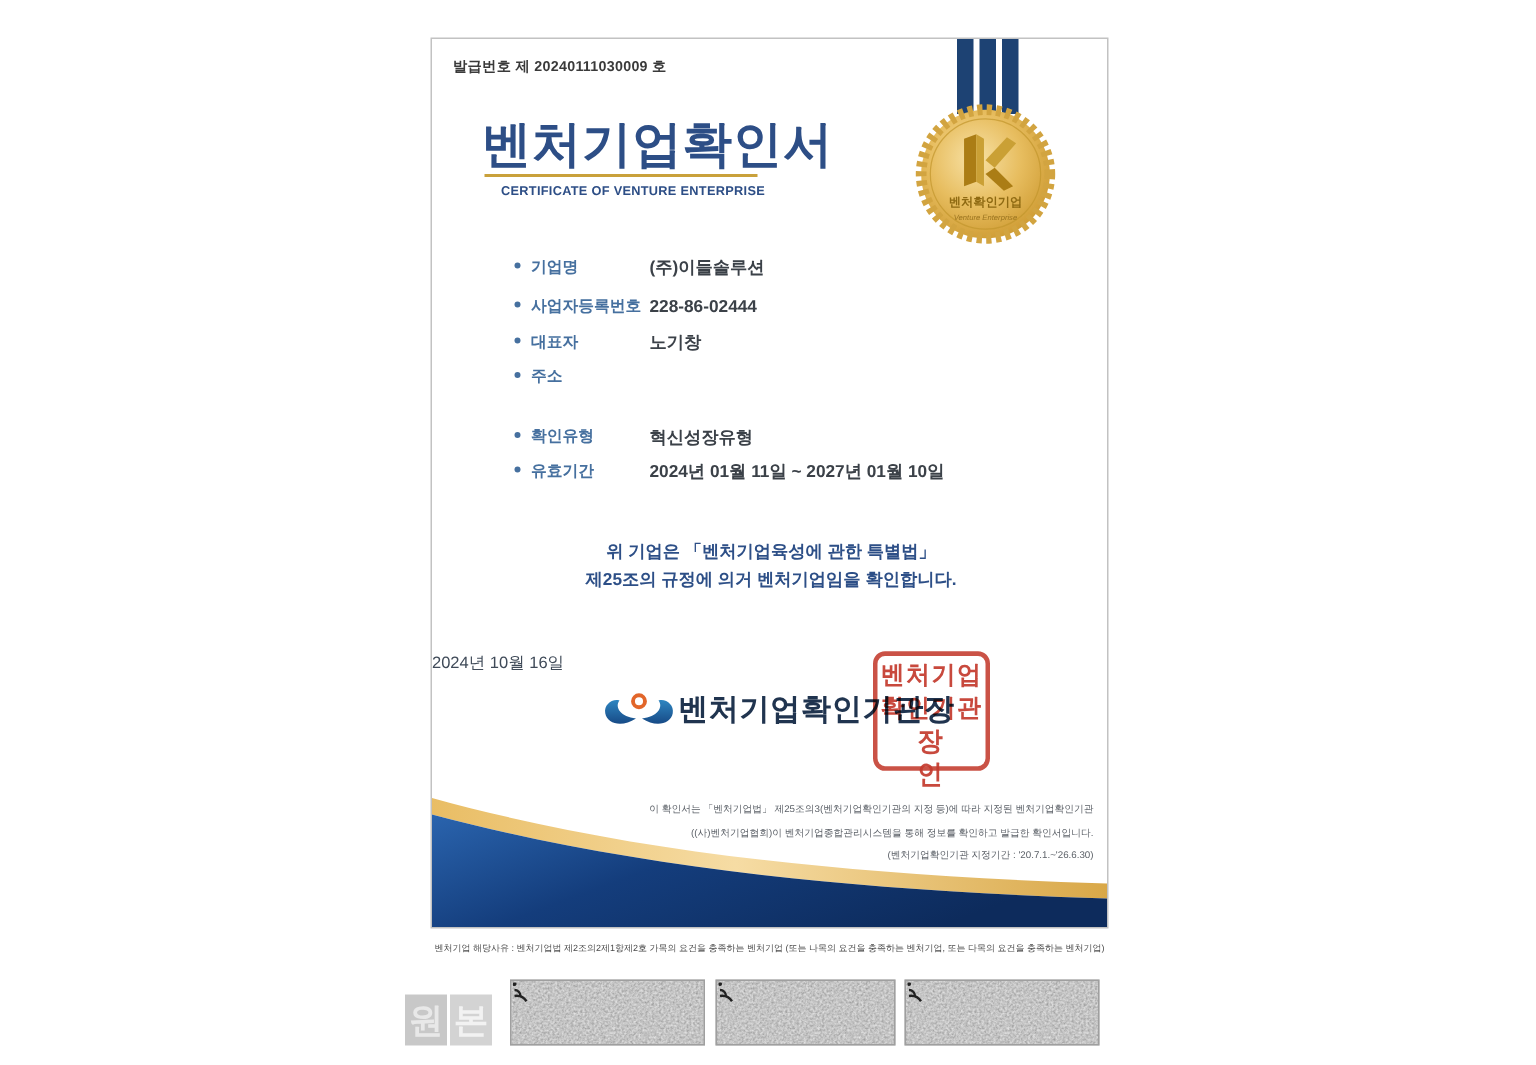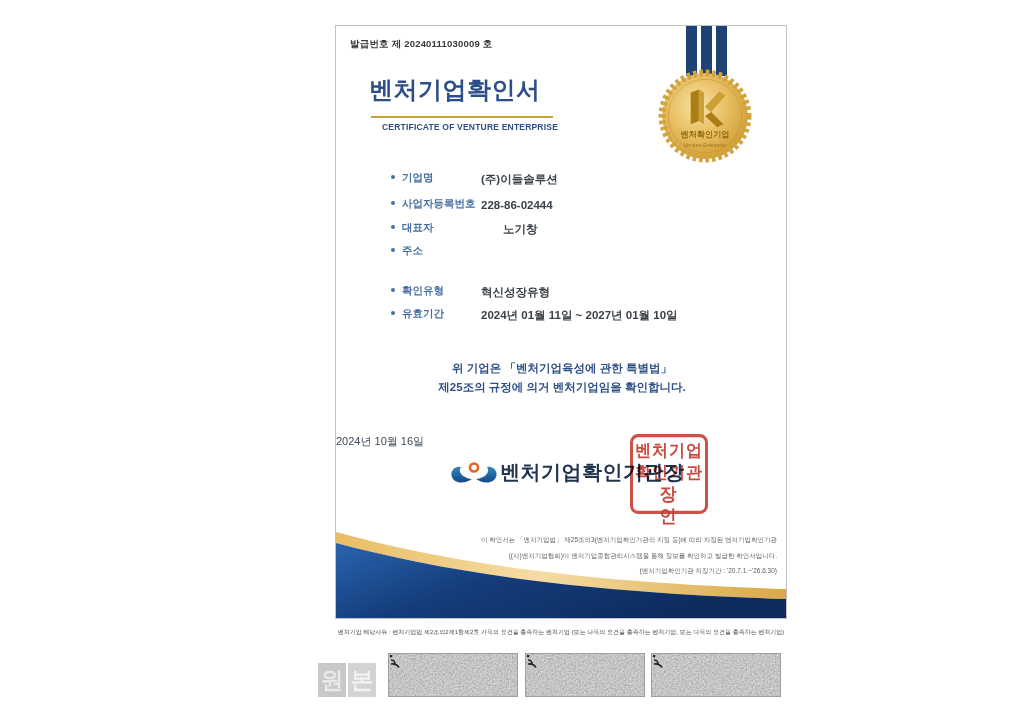--- a/index.html
+++ b/index.html
@@ -1,42 +1,42 @@
 <!DOCTYPE html>
 <html><head>
 <meta charset="utf-8">
 <style>
   * { margin:0; padding:0; box-sizing:border-box; }
   html,body { width:1024px; height:710px; background:#ffffff; overflow:hidden;
     font-family:"Liberation Sans","DejaVu Sans",sans-serif; }
-  .canvas { position:relative; width:840px; height:710px; background:#fff;margin-left:48px; }
+  .canvas { position:relative; width:840px; height:710px; background:#fff; }
 
   
   .page { position:absolute; left:287px; top:25px; width:452px; height:594px;
     background:#fff; border:1px solid #c2c2c2; overflow:hidden; }
 
   .issue-no { position:absolute; left:14px; top:12px; font-size:9.5px; color:#3a3a3a;
     letter-spacing:.2px; font-weight:600; }
 
   .ribbon { position:absolute; top:0; width:11px; height:50px; background:#1d4273; }
   .ribbon.r1 { left:350px; } .ribbon.r2 { left:365px; } .ribbon.r3 { left:380px; }
 
   .medal { position:absolute; left:321px; top:42px; width:96px; height:96px; }
 
-  .title { position:absolute; left:33px; top:48px; font-size:24px; font-weight:bold;
+  .title { position:absolute; left:33px; top:48px; font-size:33px; font-weight:bold;
     color:#2d4e86; letter-spacing:.5px; }
   .title-underline { position:absolute; left:35px; top:90px; width:182px; height:2px;
     background:#c9a13b; }
   .subtitle { position:absolute; left:30px; top:96px; width:192px; text-align:right;
     font-size:8.5px; font-weight:bold; color:#2d4e86; letter-spacing:.2px; }
 
   
   .fields { position:absolute; left:55px; top:0; width:340px; }
   .frow { position:absolute; display:flex; align-items:flex-start; }
-  .frow.f0 { top:145px; } .frow.f1 { top:171px; } .frow.f2 { top:195px;gap:22px; }
+  .frow.f0 { top:145px; } .frow.f1 { top:171px; } .frow.f2 { top:195px; }
   .frow.f3 { top:218px;gap:20px; } .frow.f4 { top:258px; } .frow.f5 { top:281px; }
   .flabel { width:90px; flex:0 0 90px; font-size:10.5px; font-weight:bold; color:#46709f; }
   .flabel::before { content:""; display:inline-block; width:4px; height:4px;
     background:#46709f; border-radius:50%; margin-right:7px; vertical-align:2px; }
   .fvalue { font-size:11.5px; font-weight:bold; color:#3b4148; white-space:pre-line;
     line-height:16px; width:250px; }
 
   .statement { position:absolute; left:0; top:333px; width:452px; text-align:center;
     font-size:11.5px; font-weight:bold; color:#2d4f87; line-height:19px; white-space:pre-line; }
   .cert-date { position:absolute; left:0; top:408px; width:452px; 

